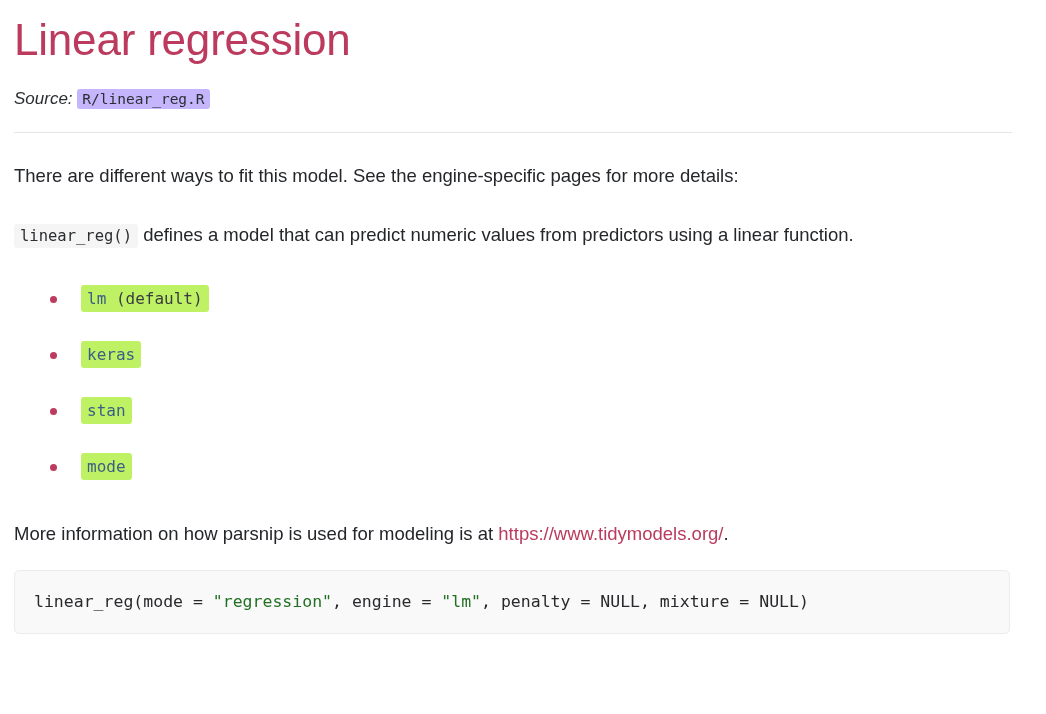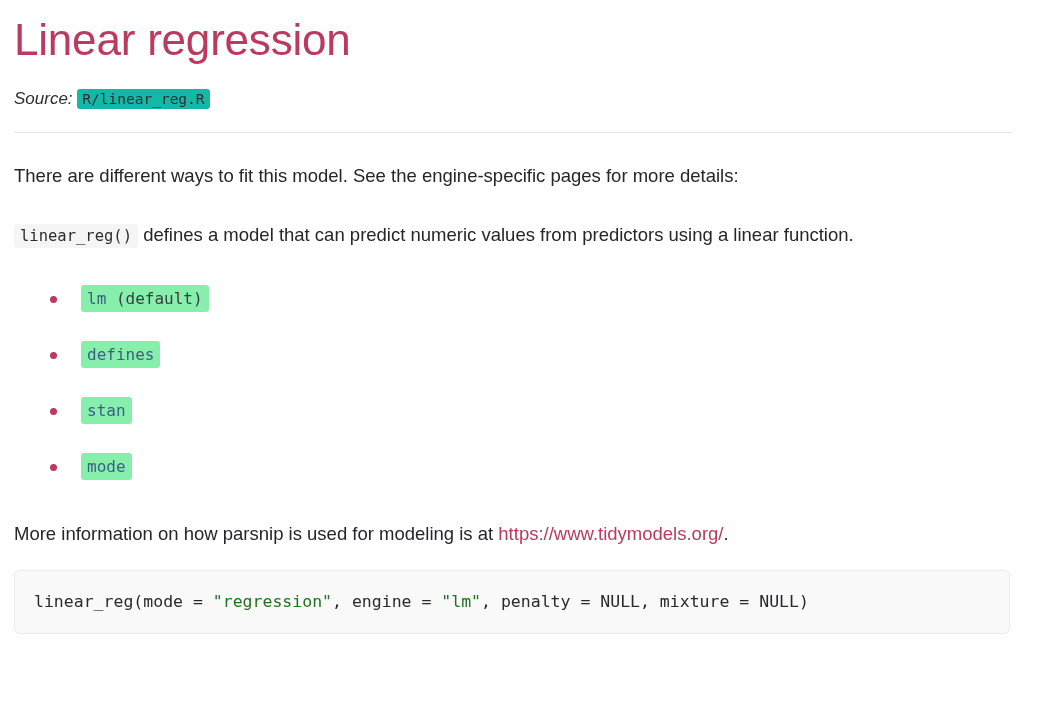--- a/index.html
+++ b/index.html
@@ -45,21 +45,21 @@
   }
   .source-label {
     font-size: 17px;
     font-style: italic;
   }
 
   
   code, .code-chip {
     font-family: "DejaVu Sans Mono", "Liberation Mono", monospace;
     font-size: 14.5px;
-    background: #14b8a6;
+    background: #c4b5fd;
     color: #2b2e31;
     padding: 2px 5px;
     border-radius: 3px;
     white-space: pre;
   }
 
   .rule {
     margin-top: 22px;
     height: 1px;
     width: 998px;
@@ -105,21 +105,21 @@
     left: 36px;
     top: 25px;
     width: 7px;
     height: 7px;
     border-radius: 50%;
     background: #bb3a5d;
   }
   .engine-code {
     font-family: "DejaVu Sans Mono", "Liberation Mono", monospace;
     font-size: 16px;
-    background: #86efac;
+    background: #bef264;
     border-radius: 3px;
     padding: 4px 6px;
     white-space: pre;
     text-decoration: none;
   }
   .engine-name { color: #3b5f85; }
   .engine-note { color: #3a3d40; }
 
   
   .ext-link {
@@ -163,21 +163,21 @@
 
   <p class="para para-1"><span class="code-fn">linear_reg()</span> <span>defines a model that can predict numeric values from predictors using a linear function.</span></p>
 
   <ul class="engine-list">
     <li class="engine-item">
       <span class="bullet"></span>
       <a href="#" class="engine-code"><span class="engine-name">lm</span><span class="engine-note"> (default)</span></a>
     </li>
     <li class="engine-item">
       <span class="bullet"></span>
-      <a href="#" class="engine-code"><span class="engine-name">defines</span><span class="engine-note"></span></a>
+      <a href="#" class="engine-code"><span class="engine-name">keras</span><span class="engine-note"></span></a>
     </li>
     <li class="engine-item">
       <span class="bullet"></span>
       <a href="#" class="engine-code"><span class="engine-name">stan</span><span class="engine-note"></span></a>
     </li>
     <li class="engine-item">
       <span class="bullet"></span>
       <a href="#" class="engine-code"><span class="engine-name">mode</span><span class="engine-note"></span></a>
     </li>
   </ul>

